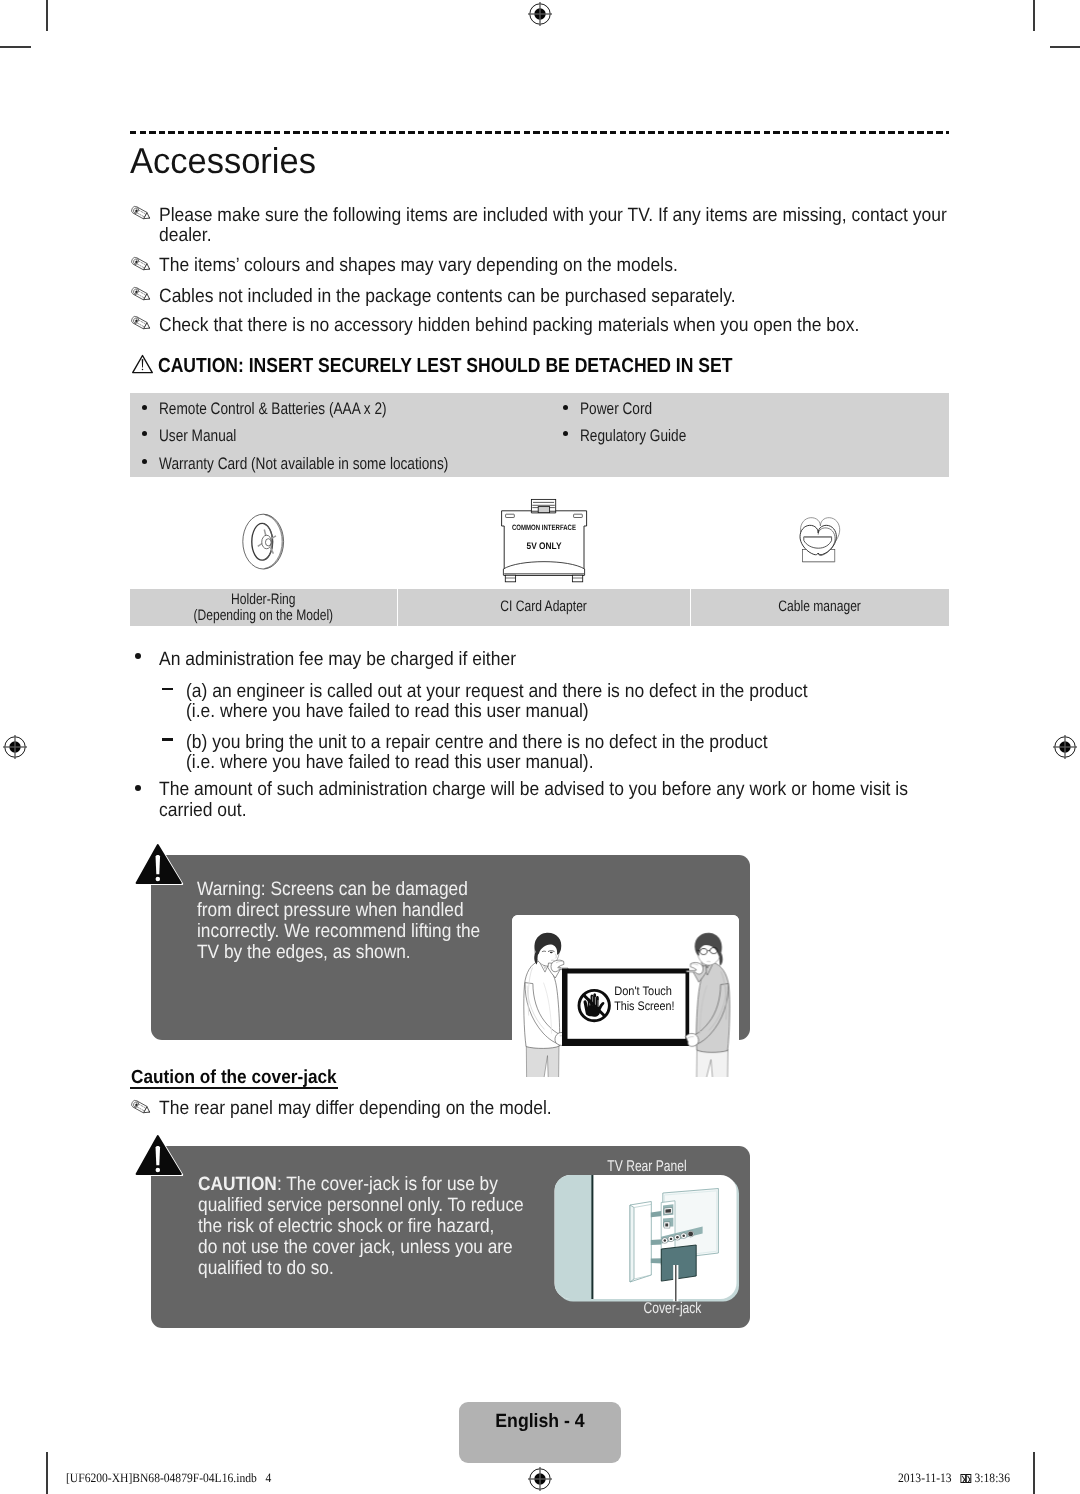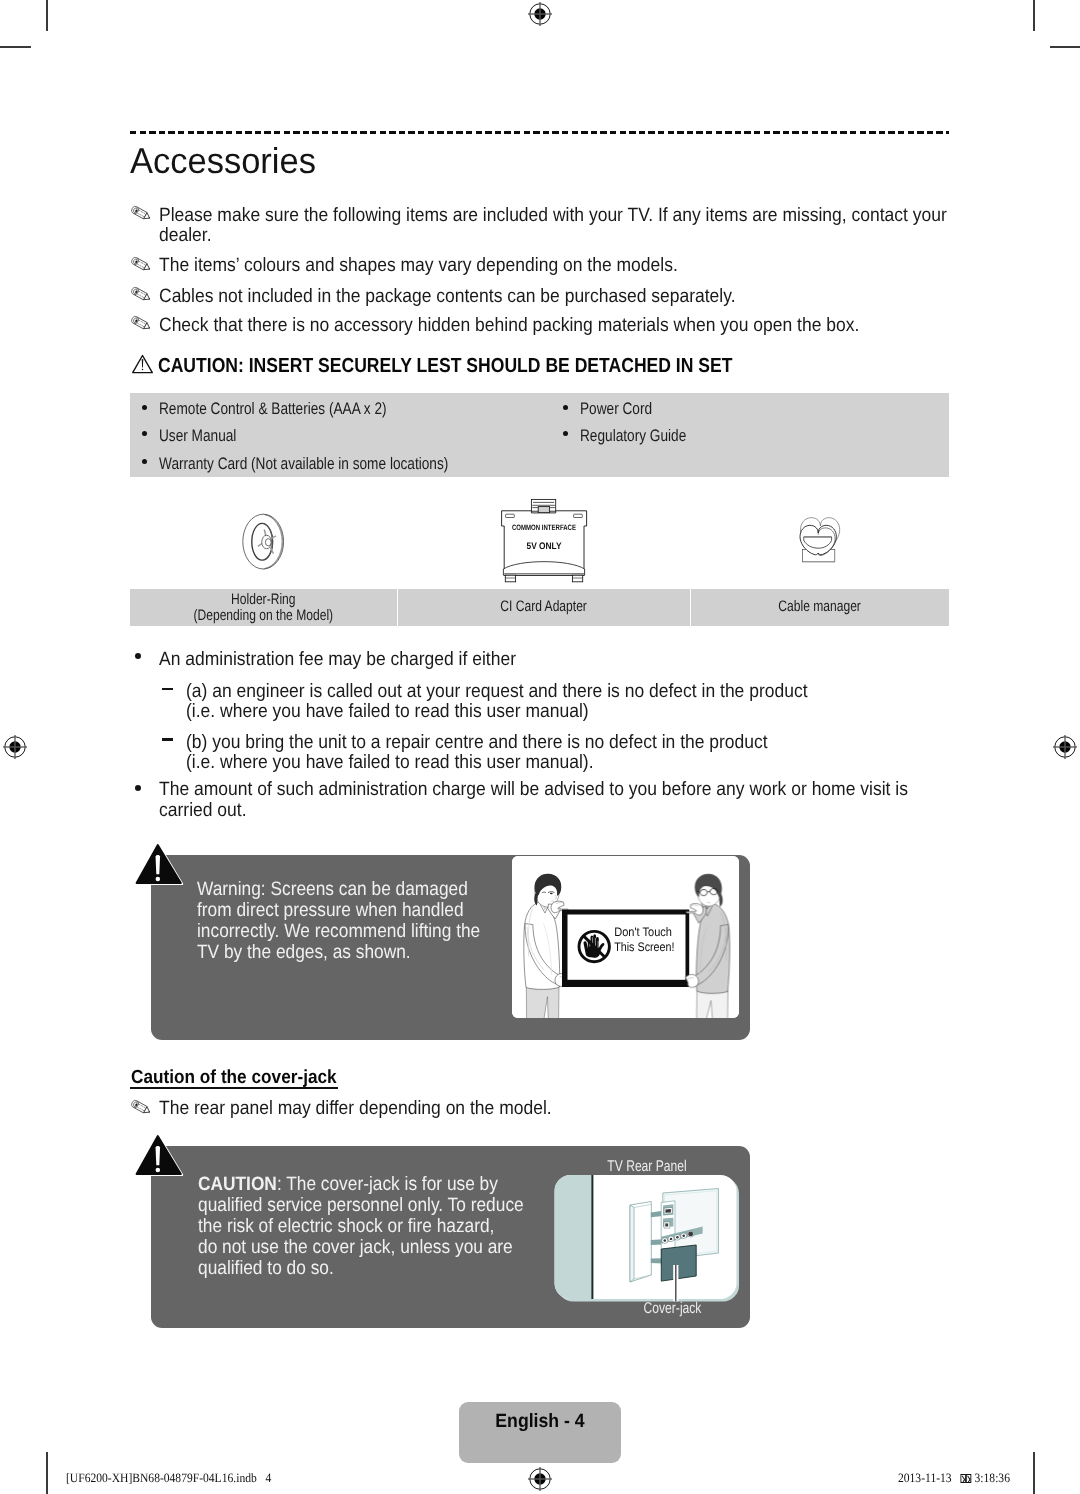--- a/index.html
+++ b/index.html
@@ -34,21 +34,21 @@
   .lbl-div{position:absolute;top:589px;width:1.2px;height:37px;background:#fff;}
   .lbl-txt{position:absolute;font-size:15.2px;color:#1c1c1c;text-align:center;line-height:16.6px;
      transform:scaleX(0.795);transform-origin:50% 0;white-space:pre;}
   
   .bdot{position:absolute;width:6px;height:6px;border-radius:50%;background:#141414;}
   .bdash{position:absolute;height:2.6px;background:#141414;}
   
   #warn-box{position:absolute;left:150.5px;top:854.8px;width:599.5px;height:185.2px;background:#656565;border-radius:11px;}
   .warn-ln{font-size:19.4px;line-height:19px;color:#f0f0f0;transform:scaleX(0.893);}
   #warn-tri{position:absolute;left:133.4px;top:841px;width:52px;height:44px;}
-  #warn-pic{position:absolute;left:511.5px;top:856px;width:227.3px;height:162px;background:#fff;border-radius:6px;overflow:hidden;}
+  #warn-pic{position:absolute;left:511.5px;top:915px;width:227.3px;height:162px;background:#fff;border-radius:6px;overflow:hidden;}
   
   #cj-head{position:absolute;left:131.3px;top:1067.7px;font-size:19.0px;line-height:19px;font-weight:700;
      color:#0a0a0a;transform:scaleX(0.906);transform-origin:0 0;white-space:pre;}
   #cj-underline{position:absolute;left:129.6px;top:1087.0px;width:208.3px;height:1.8px;background:#111;}
   #cj-box{position:absolute;left:150.5px;top:1146px;width:599.5px;height:181.5px;background:#656565;border-radius:11px;}
   #cj-tri{position:absolute;left:133.4px;top:1132px;width:52px;height:44px;}
   #cj-pic{position:absolute;left:551px;top:1164.2px;width:189px;height:146px;}
   .cj-lbl{position:absolute;text-align:center;font-size:15.5px;line-height:15px;color:#ececec;
      transform:scaleX(0.78);transform-origin:50% 0;white-space:pre;}
   

